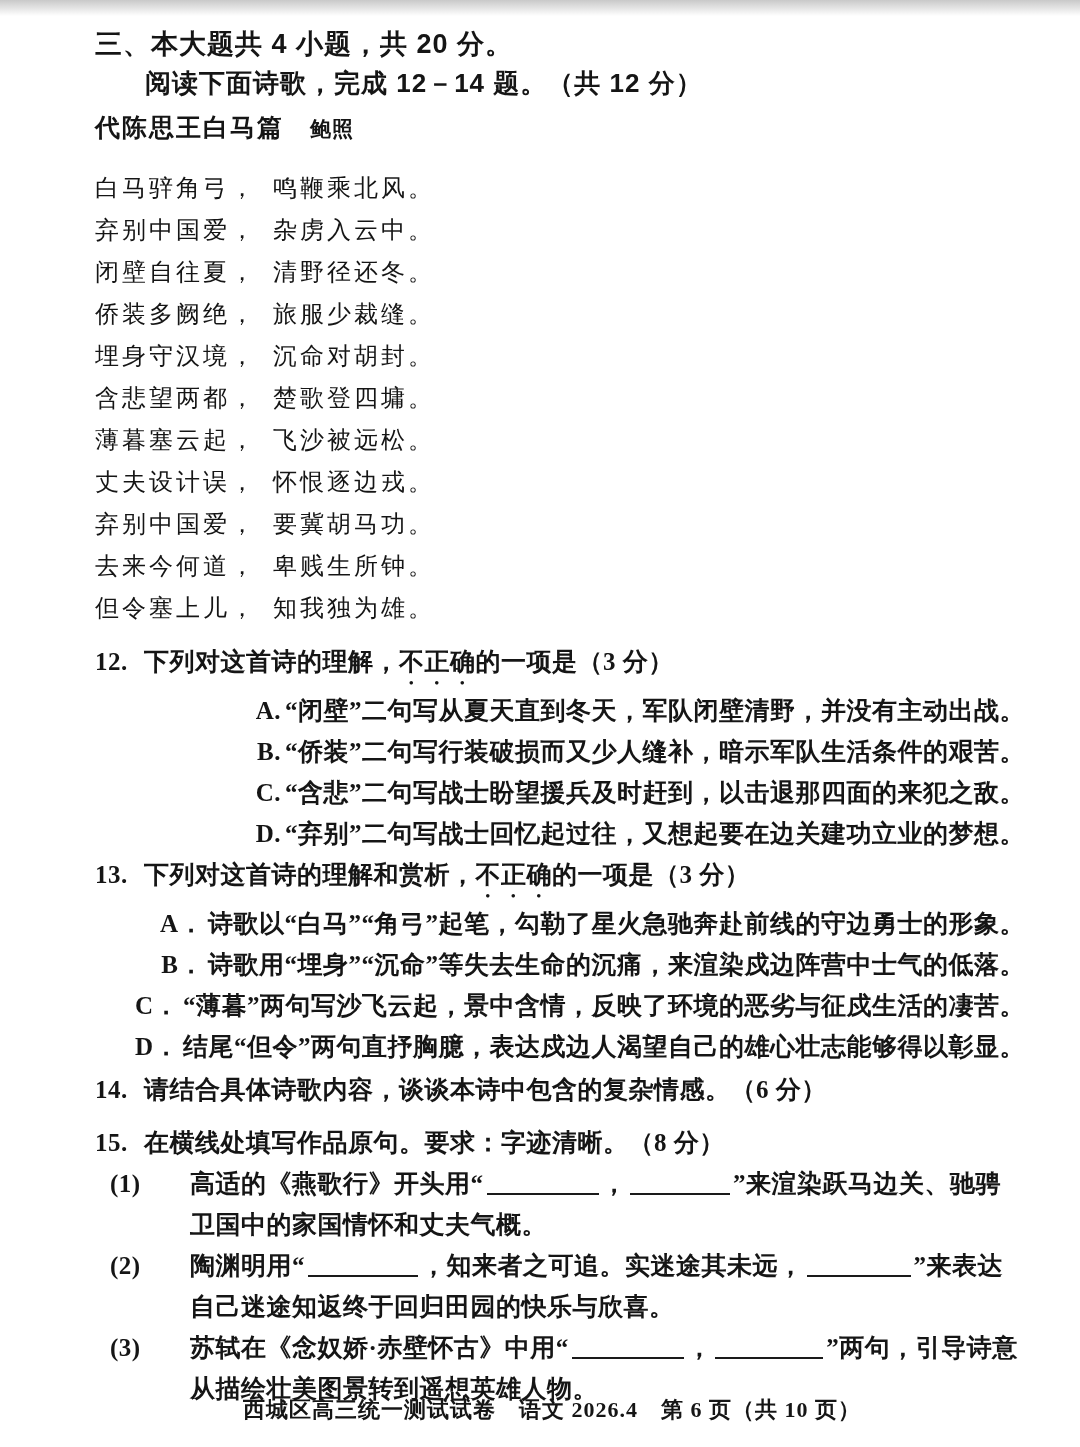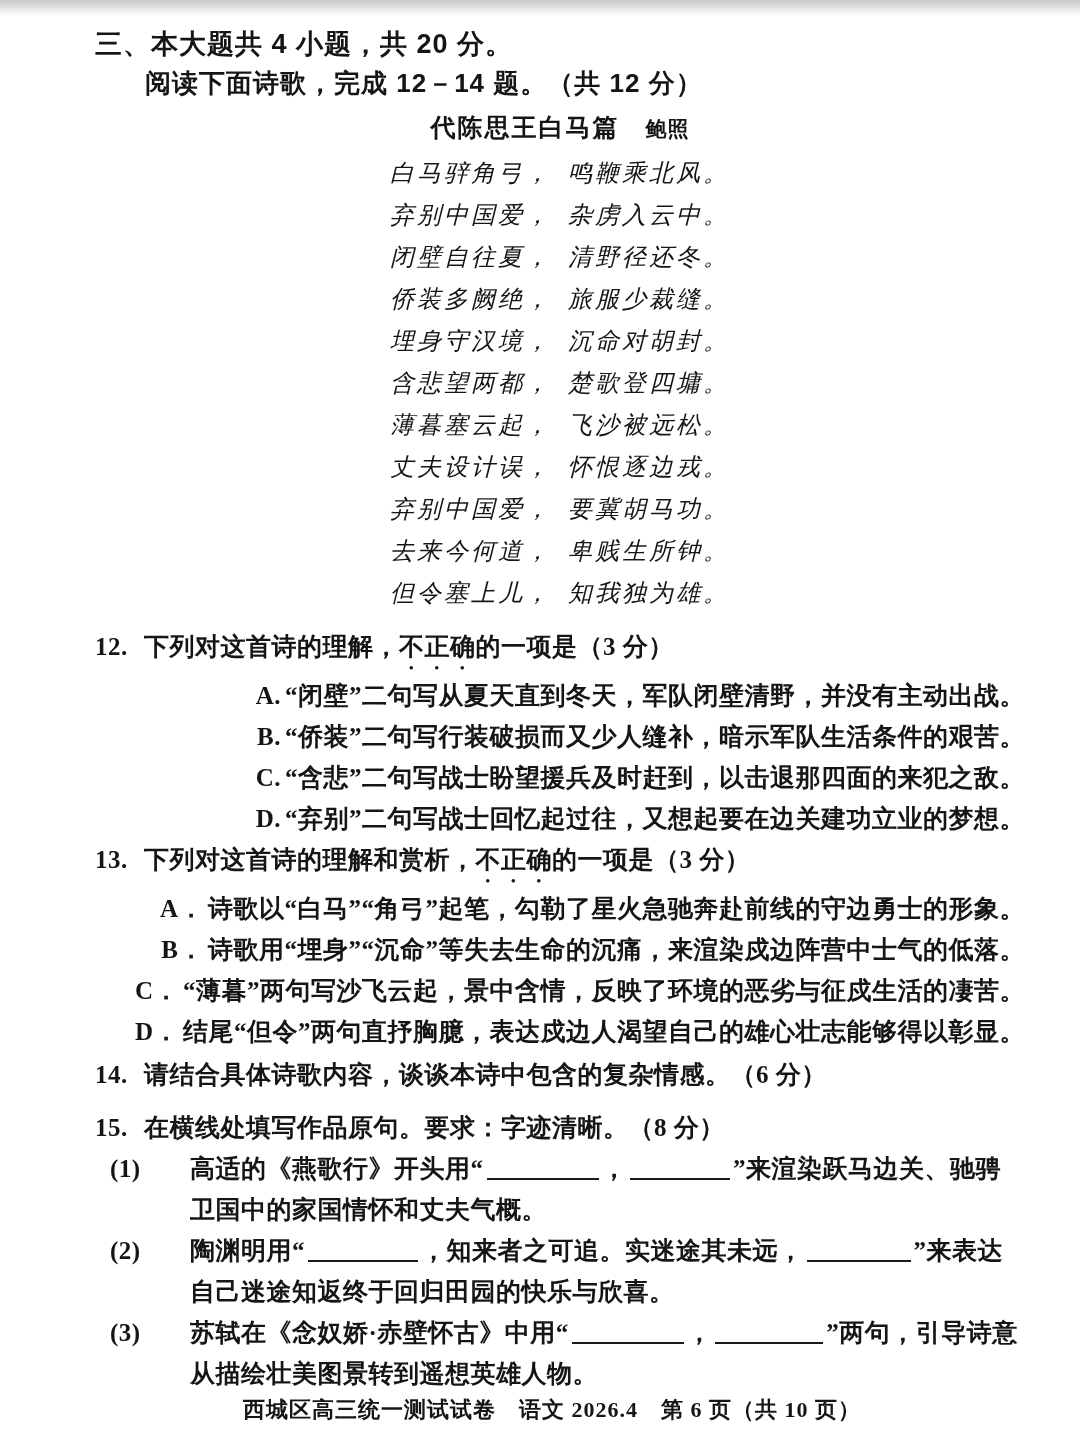--- a/index.html
+++ b/index.html
@@ -24,25 +24,25 @@
     font-family:"Liberation Sans","DejaVu Sans",sans-serif;
     font-weight:bold;font-size:27px;line-height:36px;
     letter-spacing:1px;
   }
   .instruction{
     font-family:"Liberation Sans","DejaVu Sans",sans-serif;
     font-weight:bold;font-size:26px;line-height:36px;
     margin-left:50px;margin-top:3px;letter-spacing:1px;
   }
   
-  .poem{margin-top:10px;text-align:center;}
+  .poem{margin-top:10px;}
   .poem-title-row{line-height:34px;}
   .poem-title{font-size:25px;font-weight:bold;letter-spacing:2px;}
   .poem-author{font-size:21px;font-weight:bold;margin-left:22px;letter-spacing:1px;}
-  .poem-lines{margin-top:4px;font-style:italic;}
+  .poem-lines{margin-top:19px;}
   .poem-line{line-height:42px;font-size:24px;letter-spacing:3px;}
   .poem-line .half-b{margin-left:16px;}
   
   .questions{margin-top:12px;}
   .question{margin:0;}
   .q-stem{font-size:25px;font-weight:600;line-height:41px;letter-spacing:0.5px;}
   .q-num{display:inline-block;min-width:36px;margin-right:13px;}
   .option{margin-left:22px;font-size:25px;font-weight:600;line-height:41px;letter-spacing:0.5px;text-align:right;}
   .opt-label{margin-right:4px;}
   .sub{

